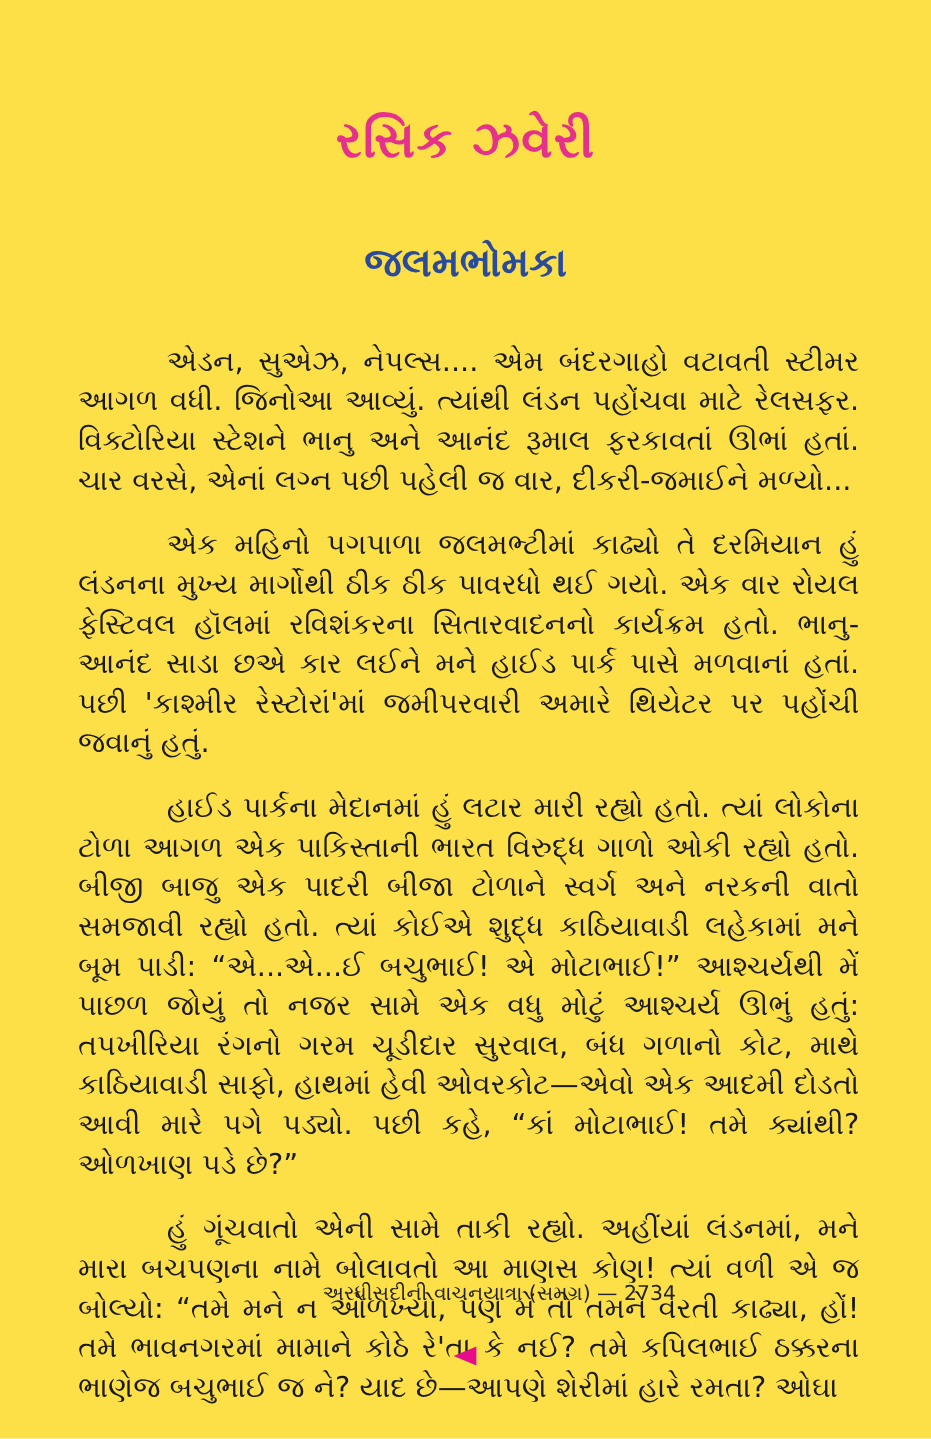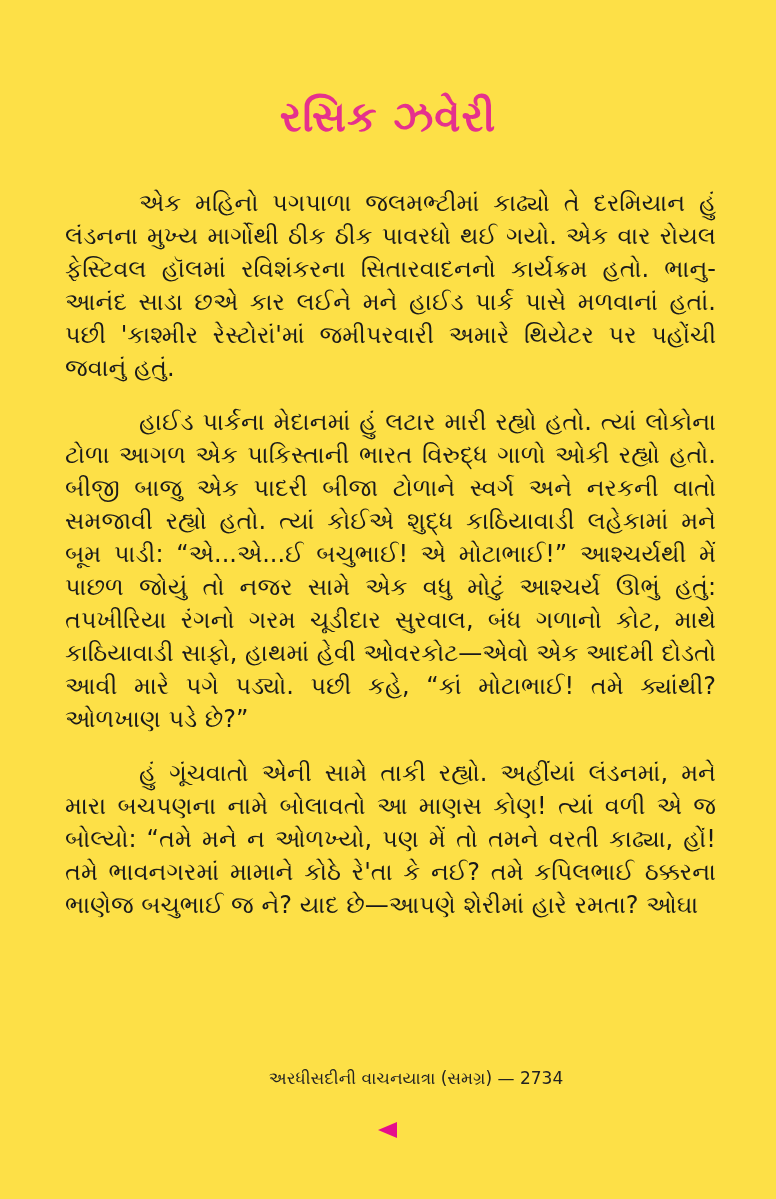--- a/index.html
+++ b/index.html
@@ -72,22 +72,24 @@
     border-right: 19px solid #e60d8c;
   }
 </style>
 </head>
 <body>
 
 <div class="page">
 
   <h1 class="author">રસિક ઝવેરી</h1>
 
+  <h2 class="chapter-title">જલમભોમકા</h2>
 
   <div class="body-text">
+    <p>એડન, સુએઝ, નેપલ્સ.... એમ બંદરગાહો વટાવતી સ્ટીમર આગળ વધી. જિનોઆ આવ્યું. ત્યાંથી લંડન પહોંચવા માટે રેલસફર. વિક્ટોરિયા સ્ટેશને ભાનુ અને આનંદ રૂમાલ ફરકાવતાં ઊભાં હતાં. ચાર વરસે, એનાં લગ્ન પછી પહેલી જ વાર, દીકરી-જમાઈને મળ્યો...</p>
     <p>એક મહિનો પગપાળા જલમભ્ટીમાં કાઢ્યો તે દરમિયાન હું લંડનના મુખ્ય માર્ગોથી ઠીક ઠીક પાવરધો થઈ ગયો. એક વાર રોયલ ફેસ્ટિવલ હૉલમાં રવિશંકરના સિતારવાદનનો કાર્યક્રમ હતો. ભાનુ-આનંદ સાડા છએ કાર લઈને મને હાઈડ પાર્ક પાસે મળવાનાં હતાં. પછી 'કાશ્મીર રેસ્ટોરાં'માં જમીપરવારી અમારે થિયેટર પર પહોંચી જવાનું હતું.</p>
     <p>હાઈડ પાર્કના મેદાનમાં હું લટાર મારી રહ્યો હતો. ત્યાં લોકોના ટોળા આગળ એક પાકિસ્તાની ભારત વિરુદ્ધ ગાળો ઓકી રહ્યો હતો. બીજી બાજુ એક પાદરી બીજા ટોળાને સ્વર્ગ અને નરકની વાતો સમજાવી રહ્યો હતો. ત્યાં કોઈએ શુદ્ધ કાઠિયાવાડી લહેકામાં મને બૂમ પાડી: “એ...એ...ઈ બચુભાઈ! એ મોટાભાઈ!” આશ્ચર્યથી મેં પાછળ જોયું તો નજર સામે એક વધુ મોટું આશ્ચર્ય ઊભું હતું: તપખીરિયા રંગનો ગરમ ચૂડીદાર સુરવાલ, બંધ ગળાનો કોટ, માથે કાઠિયાવાડી સાફો, હાથમાં હેવી ઓવરકોટ—એવો એક આદમી દોડતો આવી મારે પગે પડ્યો. પછી કહે, “કાં મોટાભાઈ! તમે ક્યાંથી? ઓળખાણ પડે છે?”</p>
     <p>હું ગૂંચવાતો એની સામે તાકી રહ્યો. અહીંયાં લંડનમાં, મને મારા બચપણના નામે બોલાવતો આ માણસ કોણ! ત્યાં વળી એ જ બોલ્યો: “તમે મને ન ઓળખ્યો, પણ મેં તો તમને વરતી કાઢ્યા, હોં! તમે ભાવનગરમાં મામાને કોઠે રે'તા કે નઈ? તમે કપિલભાઈ ઠક્કરના ભાણેજ બચુભાઈ જ ને? યાદ છે—આપણે શેરીમાં હારે રમતા? ઓઘા</p>
   </div>
 
   <div class="footer">
     <span>અરધીસદીની વાચનયાત્રા (સમગ્ર) — 2734</span>
   </div>
 
   <div class="nav-prev">

